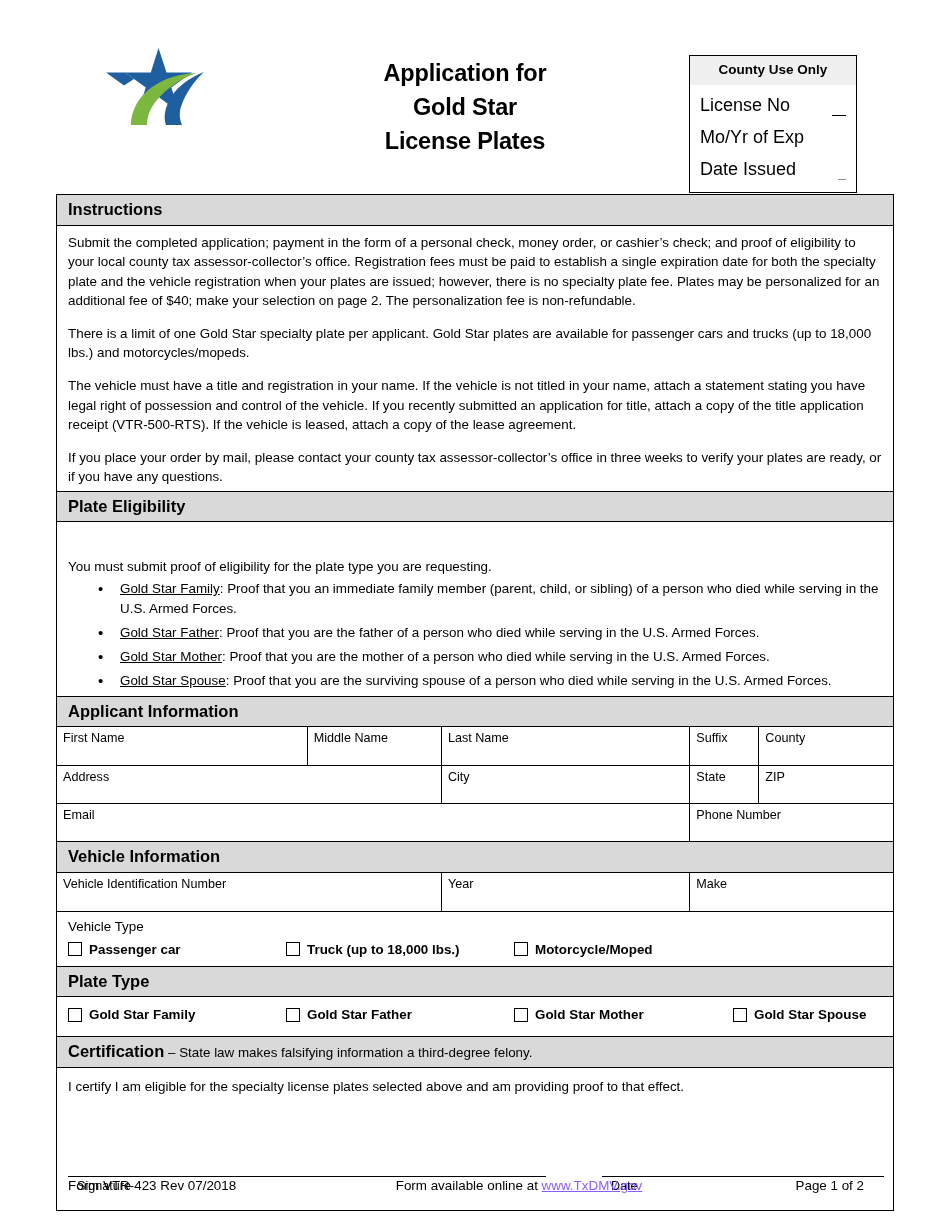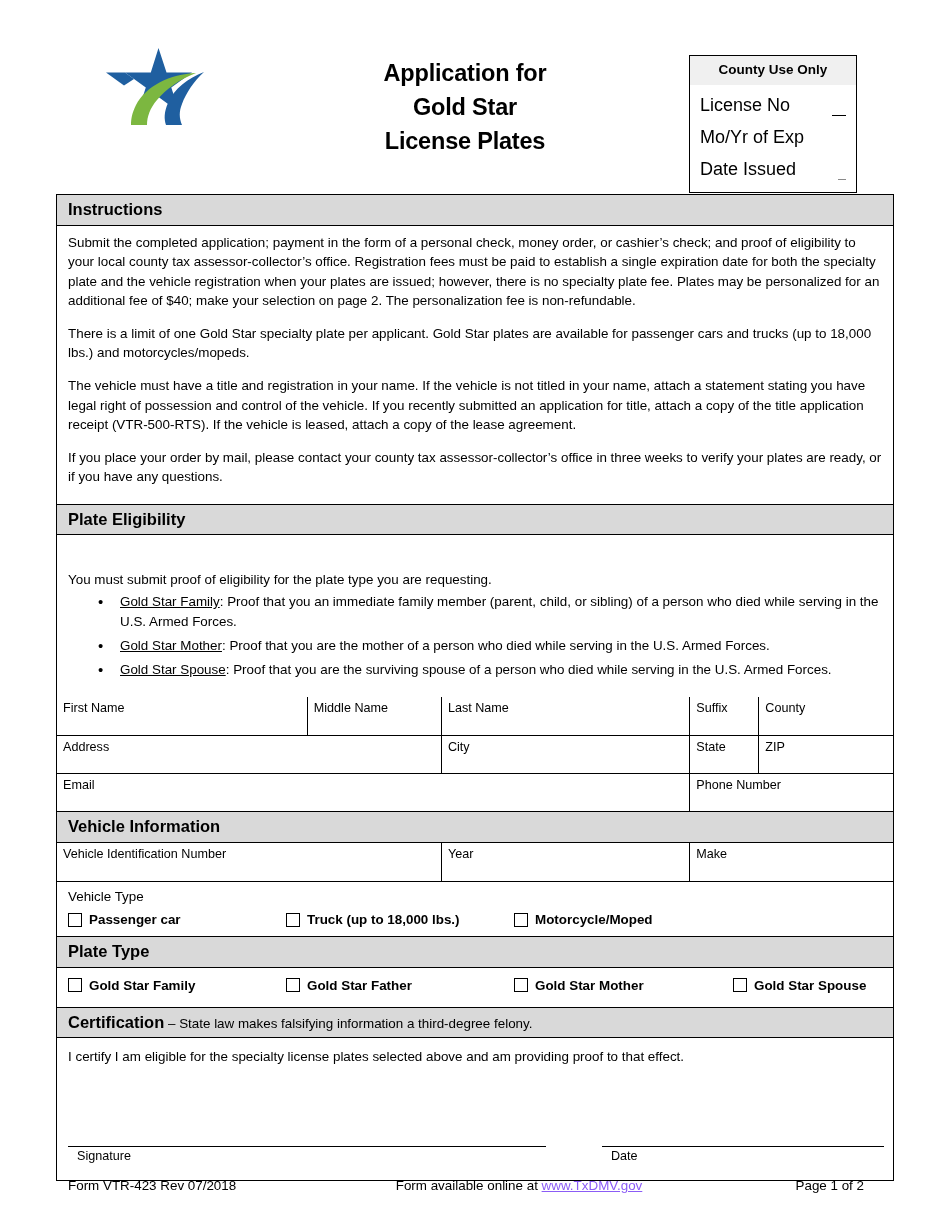--- a/index.html
+++ b/index.html
@@ -112,21 +112,21 @@
     border-bottom: 1.6px solid #000;
     box-sizing: border-box;
     line-height: 1.25;
   }
   .sec-head.thin-top { border-top: 1.6px solid #000; }
   .sec-head .sub {
     font-weight: normal;
     font-size: 13.4px;
   }
   .sec-body {
-    padding: 7px 11px 15px 11px;
+    padding: 7px 11px 2px 11px;
     font-size: 13.4px;
     line-height: 1.46;
   }
   .sec-body p { margin: 0 0 13px 0; }
   .sec-body p.last { margin-bottom: 2px; }
 
   
   ul.bullets {
     margin: 2px 0 2px 0;
     padding-left: 52px;
@@ -292,25 +292,27 @@
     <p>There is a limit of one Gold Star specialty plate per applicant. Gold Star plates are available for passenger cars and trucks (up to 18,000 lbs.) and motorcycles/mopeds.</p>
     <p>The vehicle must have a title and registration in your name. If the vehicle is not titled in your name, attach a statement stating you have legal right of possession and control of the vehicle. If you recently submitted an application for title, attach a copy of the title application receipt (VTR-500-RTS). If the vehicle is leased, attach a copy of the lease agreement.</p>
     <p class="last">If you place your order by mail, please contact your county tax assessor-collector’s office in three weeks to verify your plates are ready, or if you have any questions.</p>
   </div>
 
   <div class="sec-head thin-top">Plate Eligibility</div>
   <div class="sec-body">
     <p style="margin-bottom:2px;margin-top:28px;">You must submit proof of eligibility for the plate type you are requesting.</p>
     <ul class="bullets">
       <li><span class="u">Gold Star Family</span><span>: Proof that you an immediate family member (parent, child, or sibling) of a person who died while serving in the U.S. Armed Forces.</span></li>
+      <li><span class="u">Gold Star Father</span><span>: Proof that you are the father of a person who died while serving in the U.S. Armed Forces.</span></li>
       <li><span class="u">Gold Star Mother</span><span>: Proof that you are the mother of a person who died while serving in the U.S. Armed Forces.</span></li>
       <li><span class="u">Gold Star Spouse</span><span>: Proof that you are the surviving spouse of a person who died while serving in the U.S. Armed Forces.</span></li>
     </ul>
   </div>
 
+  <div class="sec-head thin-top">Applicant Information</div>
   <table class="ftable">
     <colgroup>
       <col style="width:250px">
         <col style="width:134px">
         <col style="width:248px">
         <col style="width:69px">
         <col style="width:134px">
     </colgroup>
     <tbody>
       <tr>

